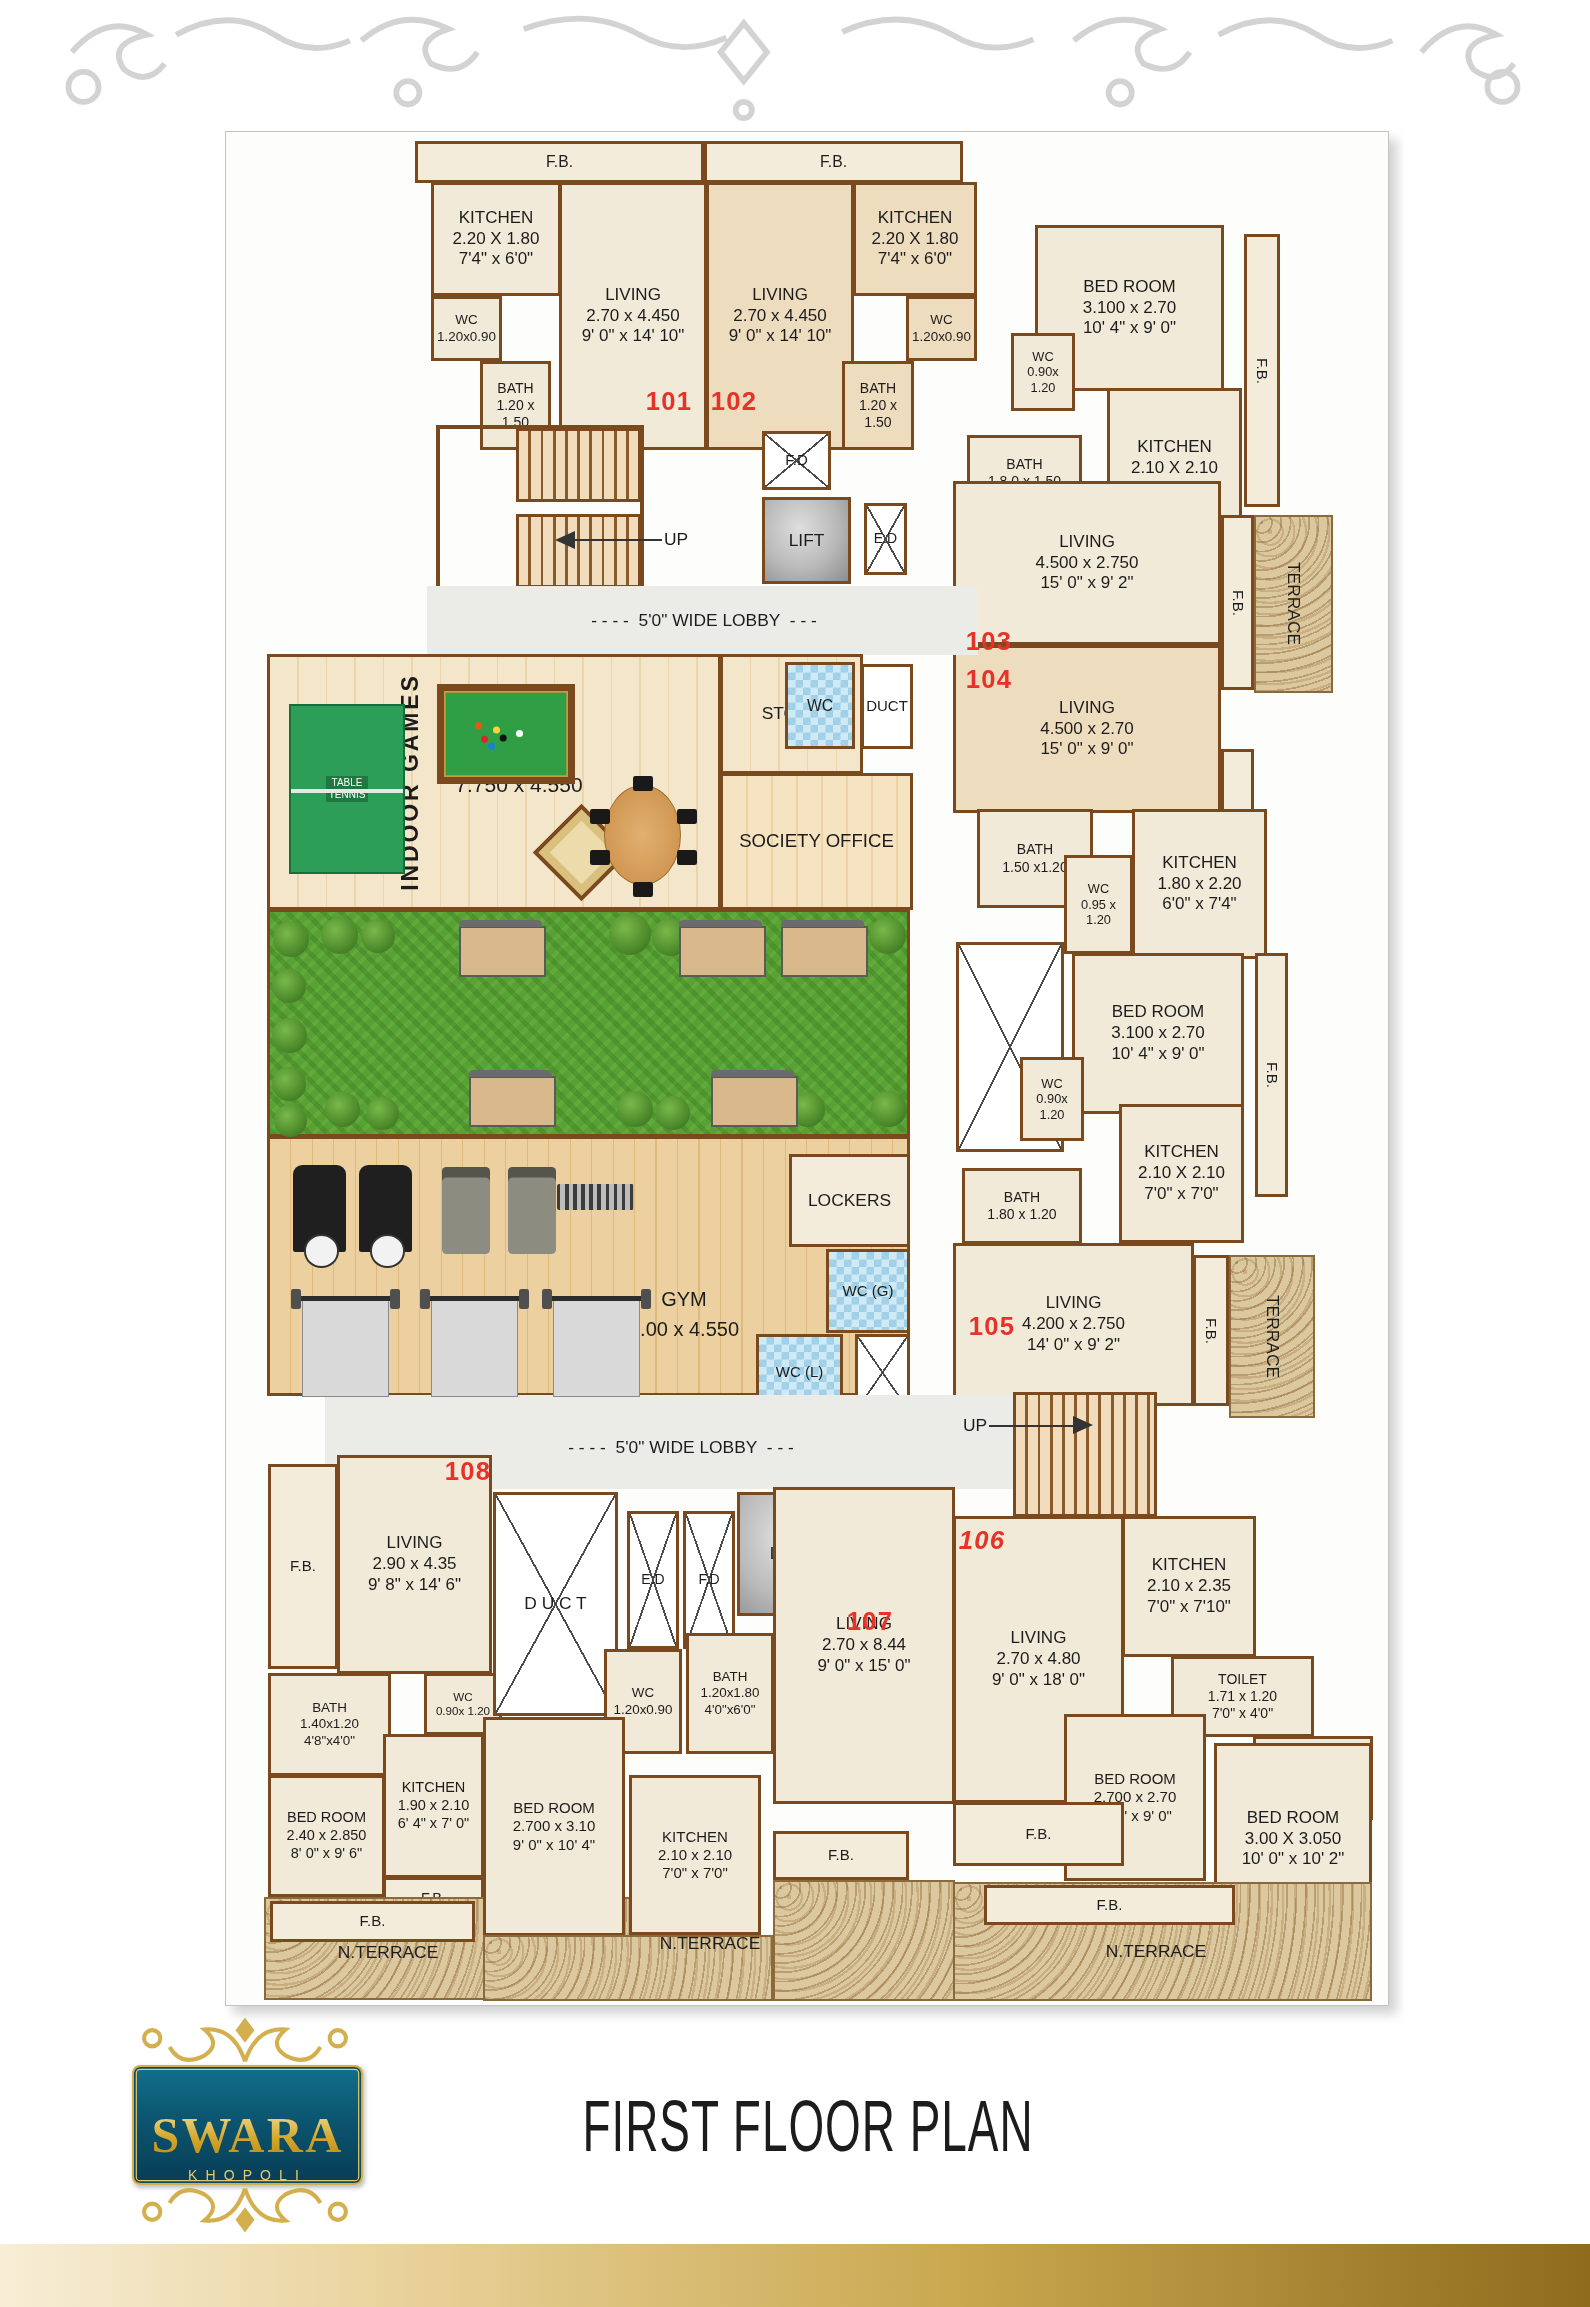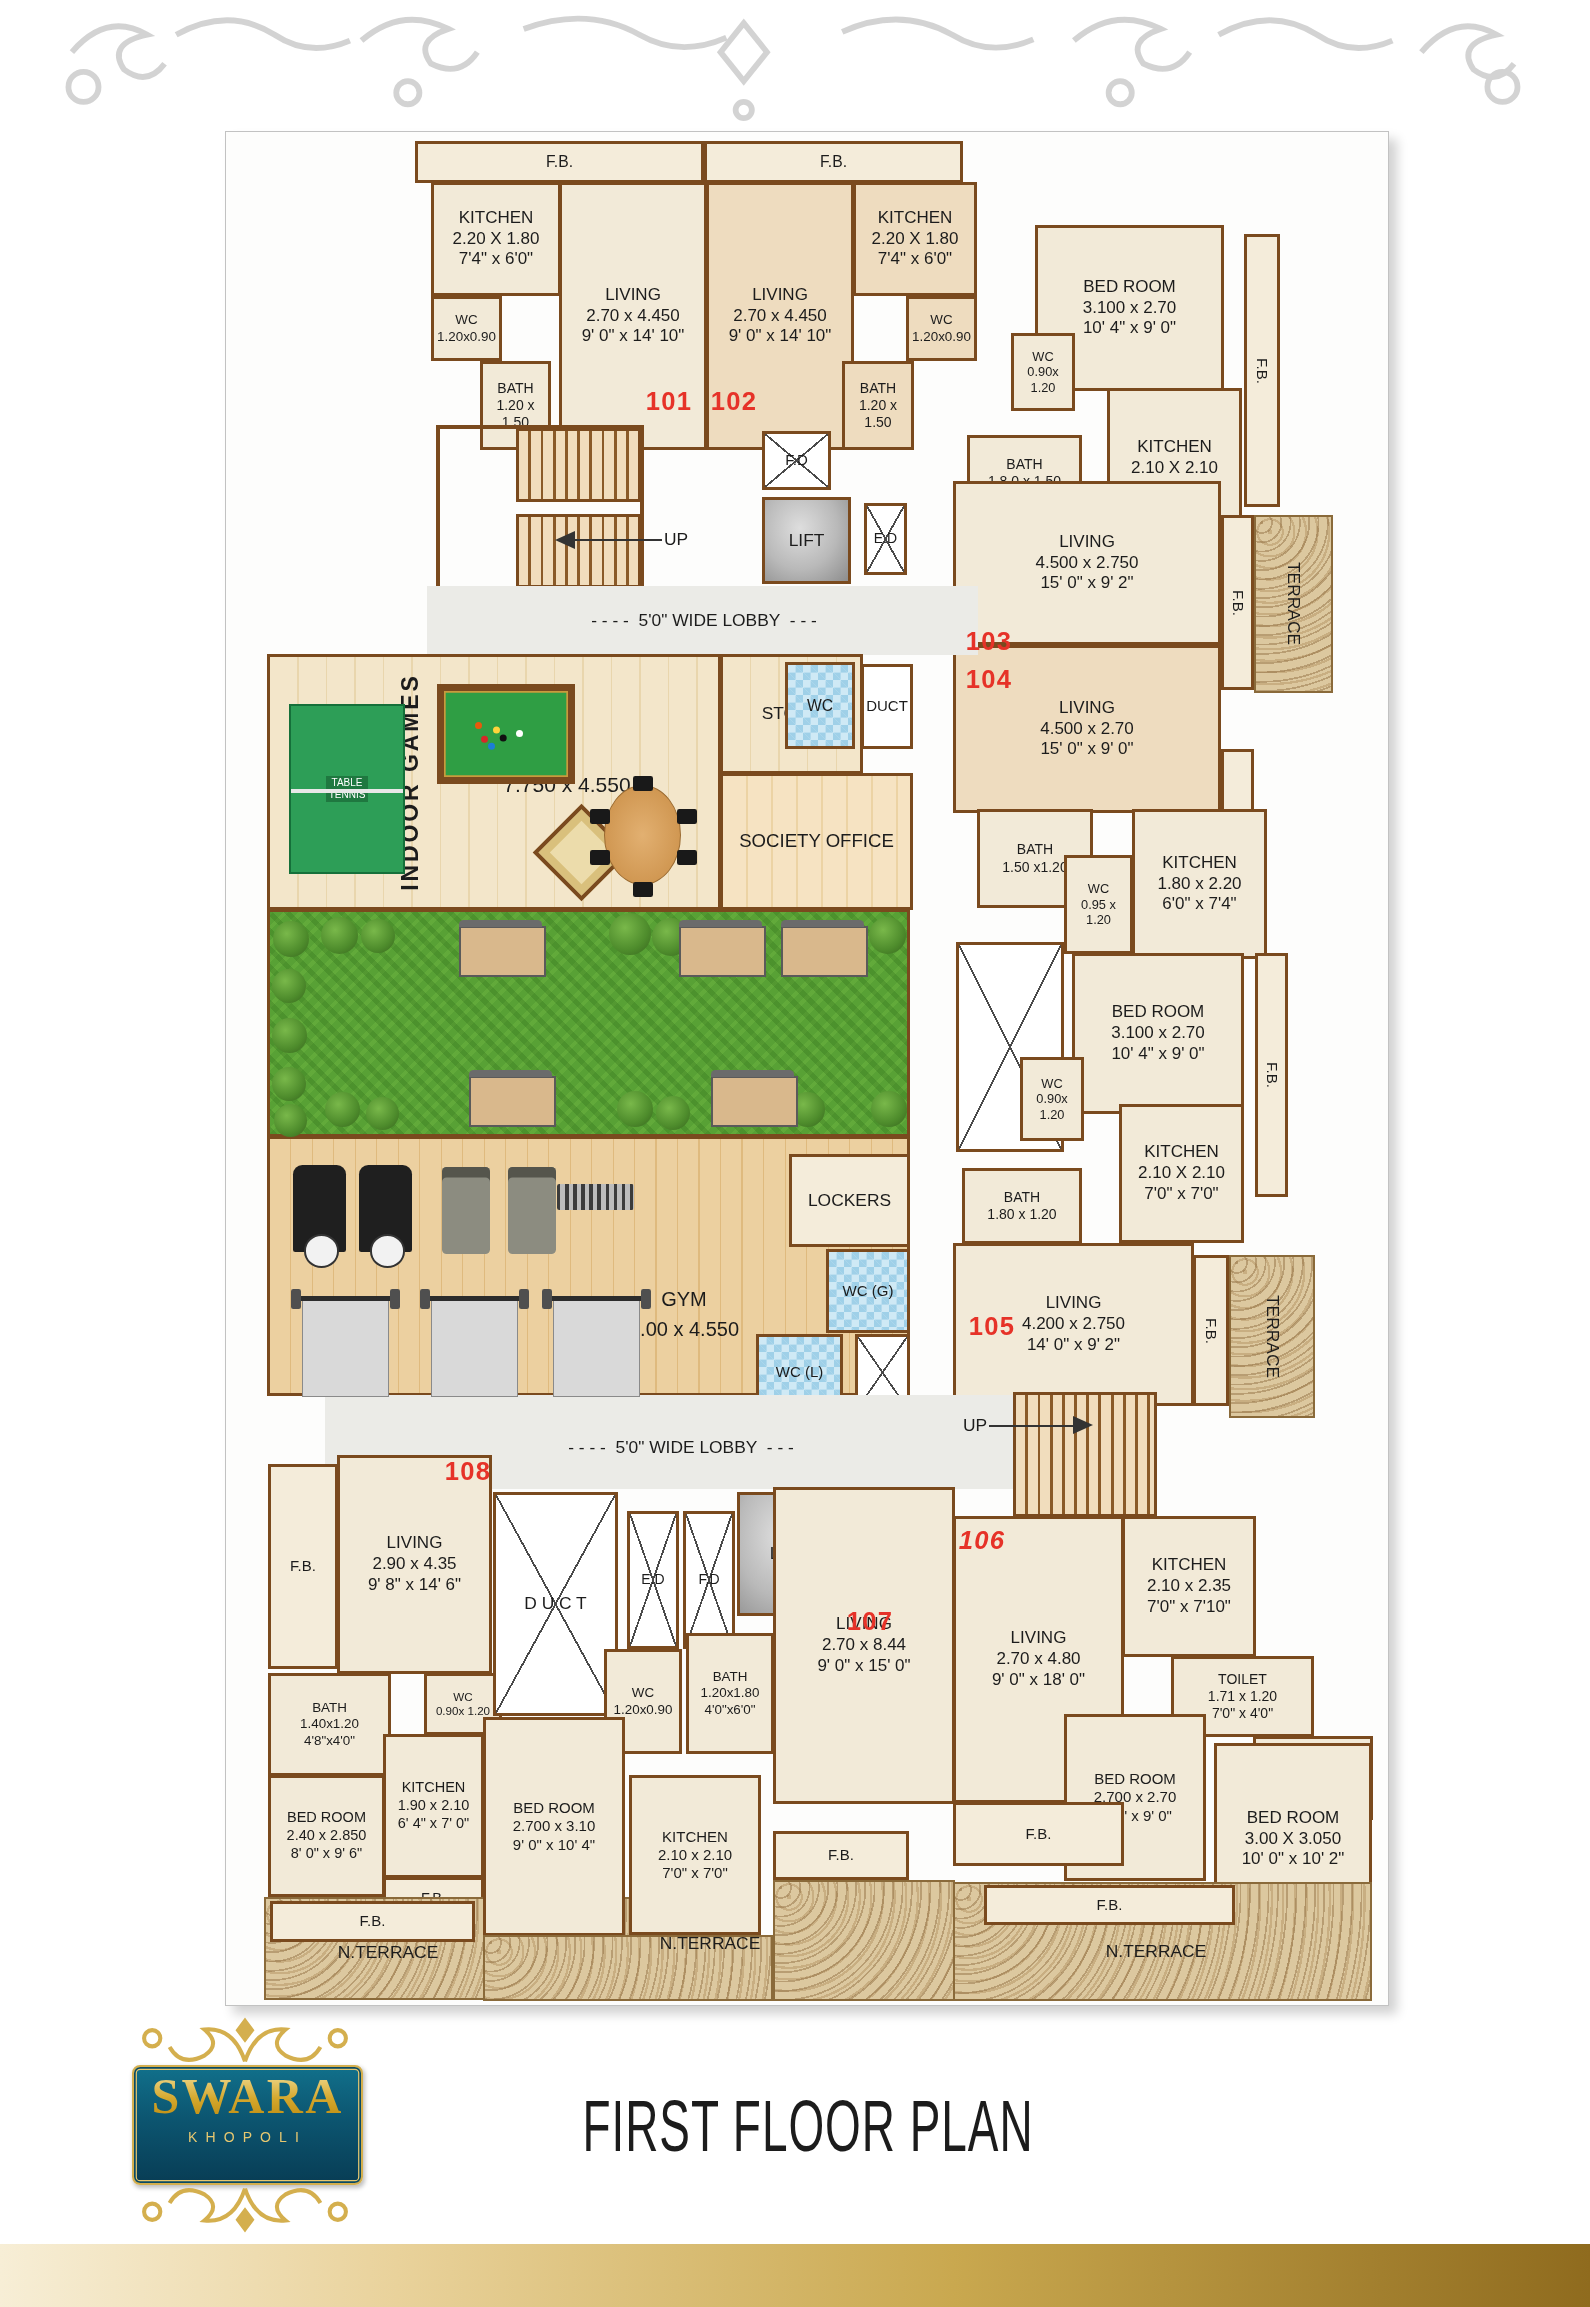--- a/index.html
+++ b/index.html
@@ -27,21 +27,21 @@
   .wc-blue{background-color:#cfe9f5;background-image:linear-gradient(45deg,#9fd0e8 25%,transparent 25% 75%,#9fd0e8 75%),
            linear-gradient(45deg,#9fd0e8 25%,transparent 25% 75%,#9fd0e8 75%);background-size:15px 15px;background-position:0 0,7.6px 7.6px;}
   .lift{background:radial-gradient(ellipse at 42% 35%,#dedede 0%,#b9b9b9 55%,#8d8d8d 100%);}
   .xbox{background-color:#ffffff;background-image:
         linear-gradient(to top right,transparent calc(50% - 0.9px),#4a4a4a calc(50% - 0.9px) calc(50% + 0.9px),transparent calc(50% + 0.9px)),
         linear-gradient(to bottom right,transparent calc(50% - 0.9px),#4a4a4a calc(50% - 0.9px) calc(50% + 0.9px),transparent calc(50% + 0.9px));}
   .stairs{background:repeating-linear-gradient(90deg,#f1ddbd 0 9.3px,#8a5a28 9.3px 12.2px);border:3.5px solid #7a4a1e;}
   .vert{writing-mode:vertical-rl;}
   .lbl{position:absolute;transform:translate(-50%,-50%);white-space:pre;text-align:center;font-size:17.4px;color:#1c1c1c;}
   .unit-no{color:#e63228;font-weight:bold;font-size:25.6px;letter-spacing:1.2px;}
-  .big-dim{font-size:21px;margin-left:48px;}
+  .big-dim{font-size:21px;}
   .vlabel{font-size:23px;font-weight:bold;letter-spacing:2.9px;writing-mode:vertical-rl;transform:translate(-50%,-50%) rotate(180deg);}
   .gymlbl{font-size:20px;line-height:1.5;}
   .decor{position:absolute;box-sizing:border-box;}
   .tree{border-radius:50%;background:radial-gradient(circle at 38% 35%,#79b84a,#4e8c2c 60%,#36641d);}
   .bench{background:#d9b88c;border:2.3px solid #5a5a5a;}
   .bench .back{position:absolute;left:-2.3px;top:-8.1px;width:100%;height:7px;background:#6b6b6b;border-radius:4.6px 4.6px 0 0;}
   .tt{background:#2d9e57;border:2.3px solid #15703a;display:flex;align-items:center;justify-content:center;}
   .tt .net{position:absolute;left:0;top:50%;width:100%;height:3.5px;background:#e8e8e8;}
   .tt .txt{color:#ffffff;font-size:10px;line-height:1.2;text-align:center;background:rgba(20,90,45,.55);padding:1.2px 2.3px;}
   .pool{background:#2f9e44;border:7px solid #7a4a1e;box-shadow:inset 0 0 0 1.7px #c89b3c;}
@@ -63,21 +63,21 @@
   .arrowhead-right{position:absolute;width:0;height:0;border-top:9.3px solid transparent;border-bottom:9.3px solid transparent;border-left:20px solid #333;transform:translateY(-50%);}
   
   #ornament{position:absolute;left:0;top:0;width:1590px;height:139px;}
   #goldbar{position:absolute;left:0;top:2244px;width:1590px;height:63px;
            background:linear-gradient(90deg,#f7eed6 0%,#e9d29b 22%,#d4b express 45%,#c9a84f 55%,#b18a33 80%,#8f6b1e 100%);
            background:linear-gradient(90deg,#f7eed6 0%,#e9d29b 25%,#c9a84f 60%,#8f6b1e 100%);}
   #logo{position:absolute;left:109px;top:2015px;width:273px;height:221px;text-align:center;}
   #plaque{position:absolute;left:23px;top:50px;width:227px;height:116px;border-radius:8.1px;
           background:linear-gradient(180deg,#11708b 0%,#0c5570 45%,#083d55 100%);
           border:2.9px solid #d4af4e;box-shadow:inset 0 0 0 1.7px #0a4a63,inset 0 0 0 2.9px #e7c870,1.7px 2.3px 4.6px rgba(0,0,0,.25);
-          display:flex;flex-direction:column;align-items:center;justify-content:flex-start;}
+          display:flex;flex-direction:column;align-items:center;justify-content:flex-end;}
   #logo-name{font-family:"Liberation Serif",serif;font-weight:bold;font-size:50px;letter-spacing:2.3px;
              background:linear-gradient(180deg,#f7e6a8,#d4a72c 55%,#b8860b);-webkit-background-clip:text;background-clip:text;color:transparent;}
   #logo-sub{margin-top:3.5px;color:#e7c870;font-size:14px;letter-spacing:8.1px;}
   .flourish{position:absolute;left:20.3px;width:232px;height:50px;}
   #title{position:absolute;left:808px;top:2126px;transform:translate(-50%,-50%) scale(0.82,1.3);
          font-size:56px;font-weight:500;letter-spacing:1.2px;white-space:nowrap;}
 </style>
 </head>
 <body>
 

